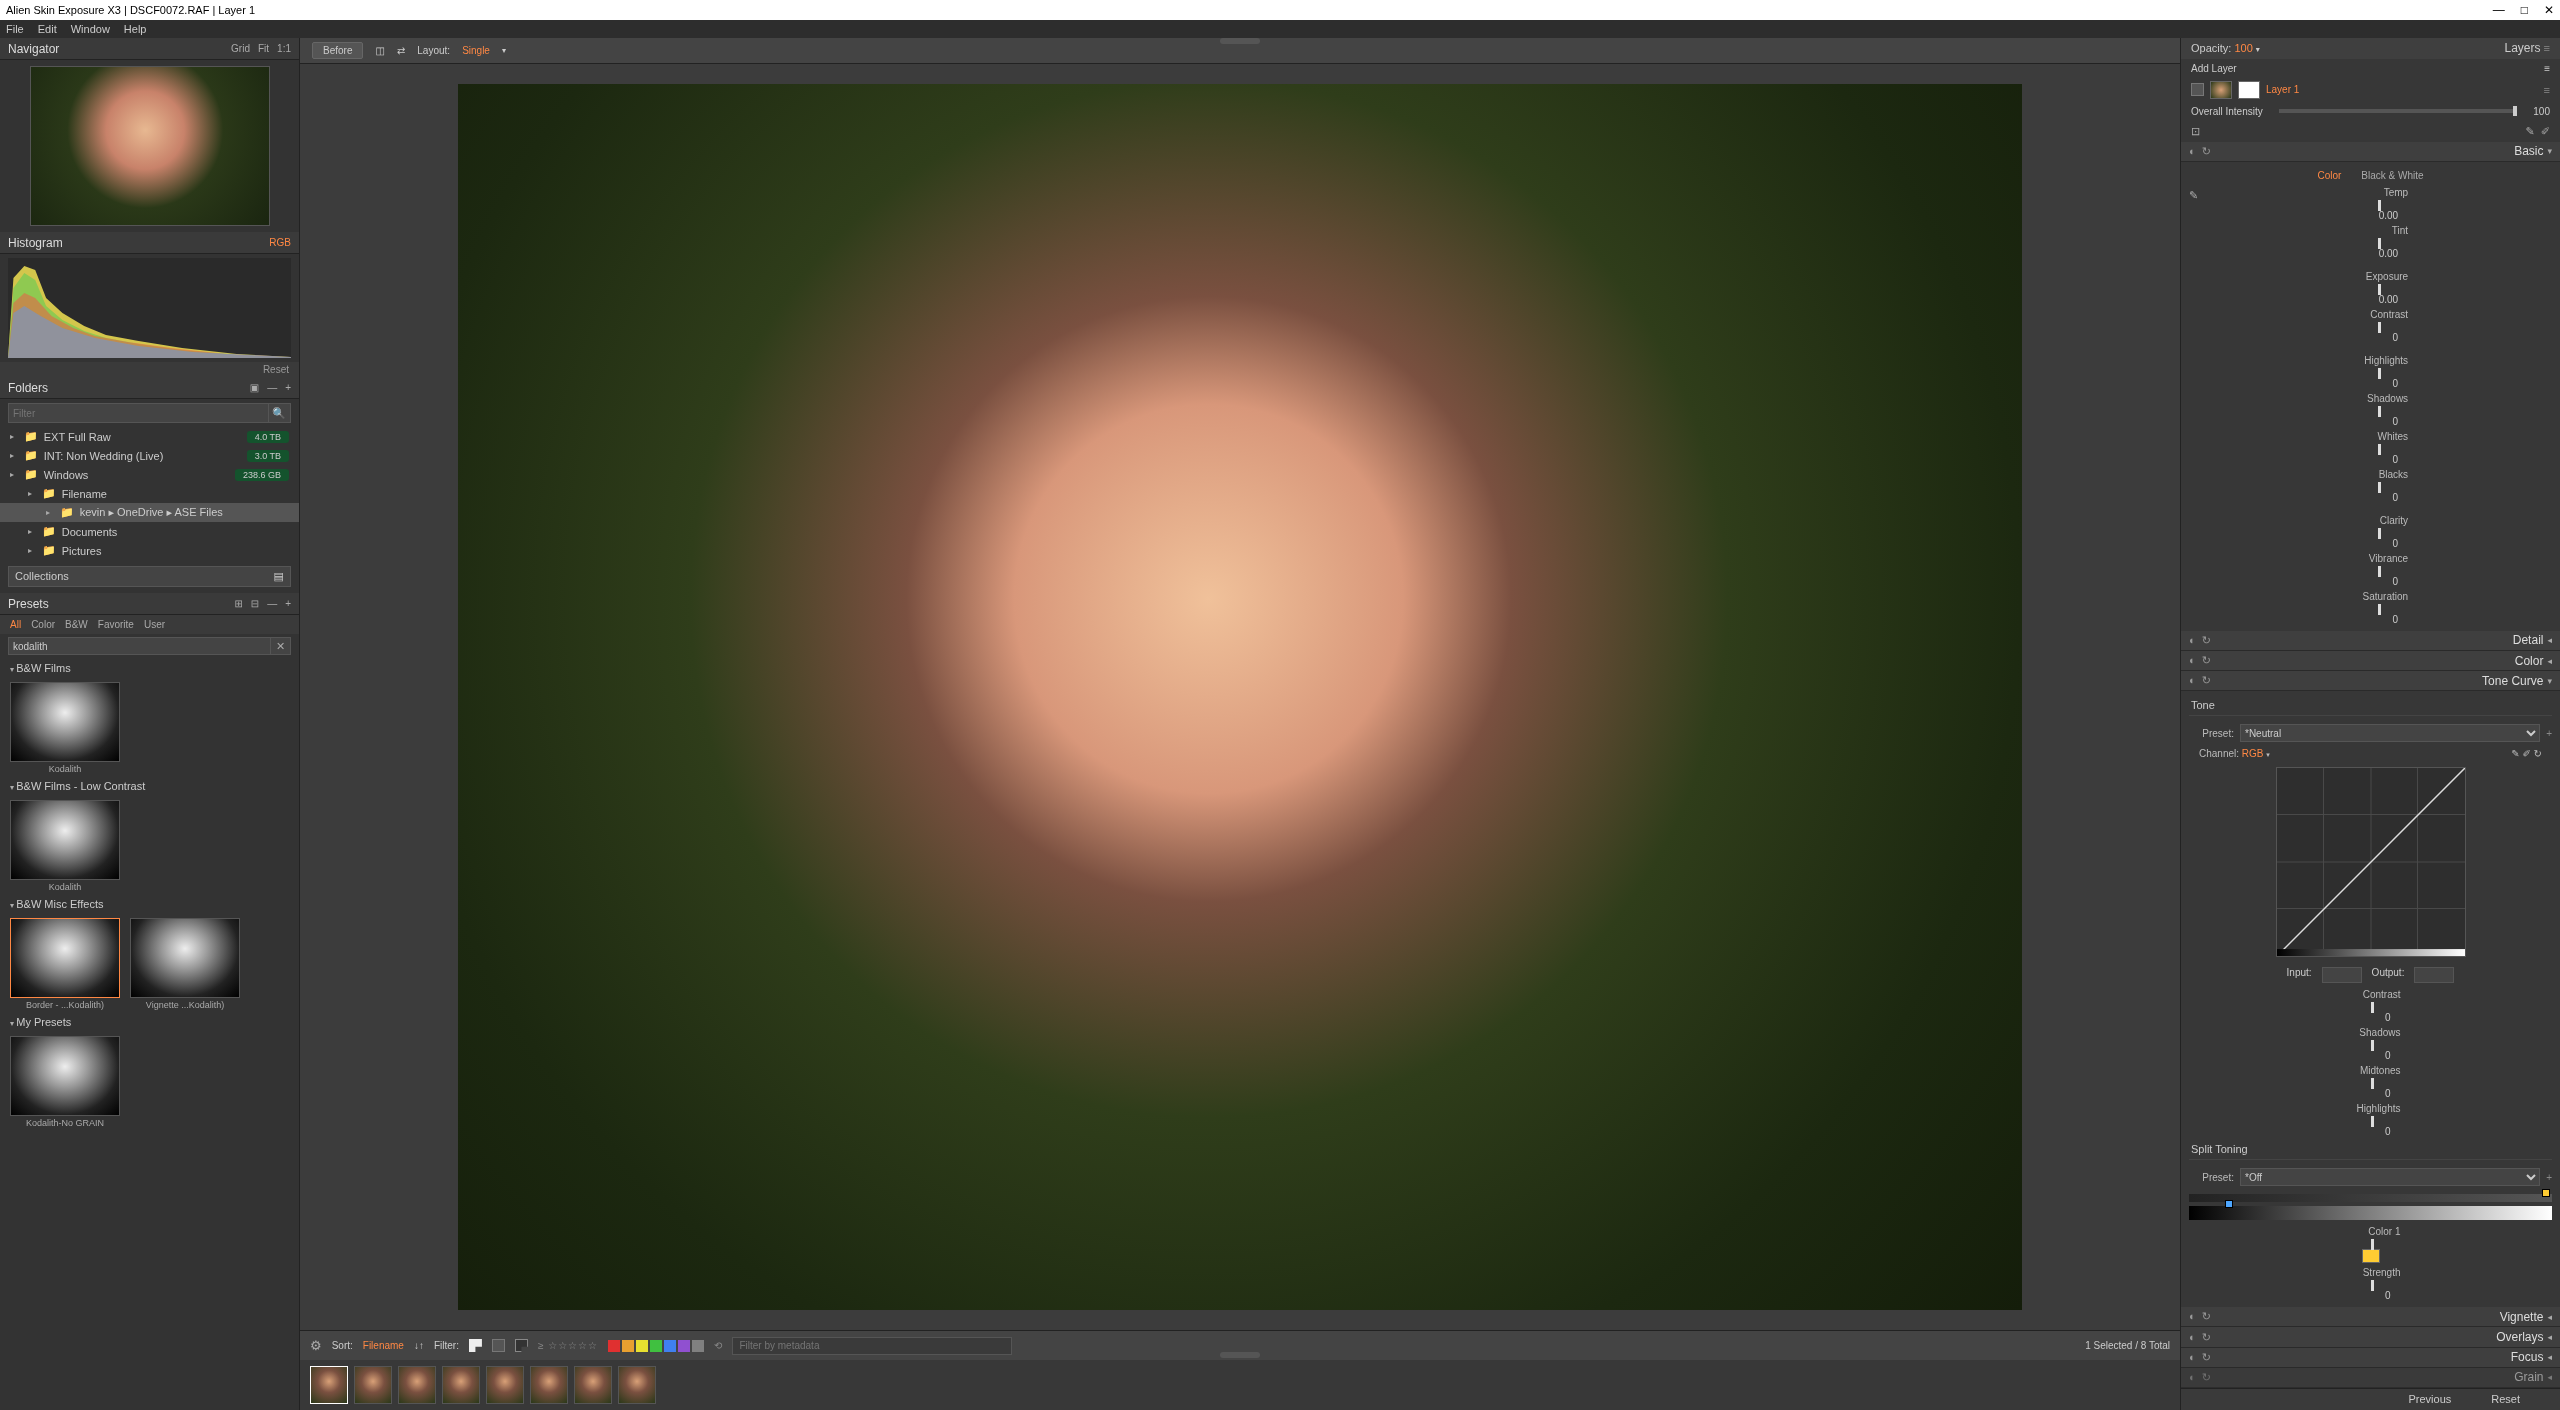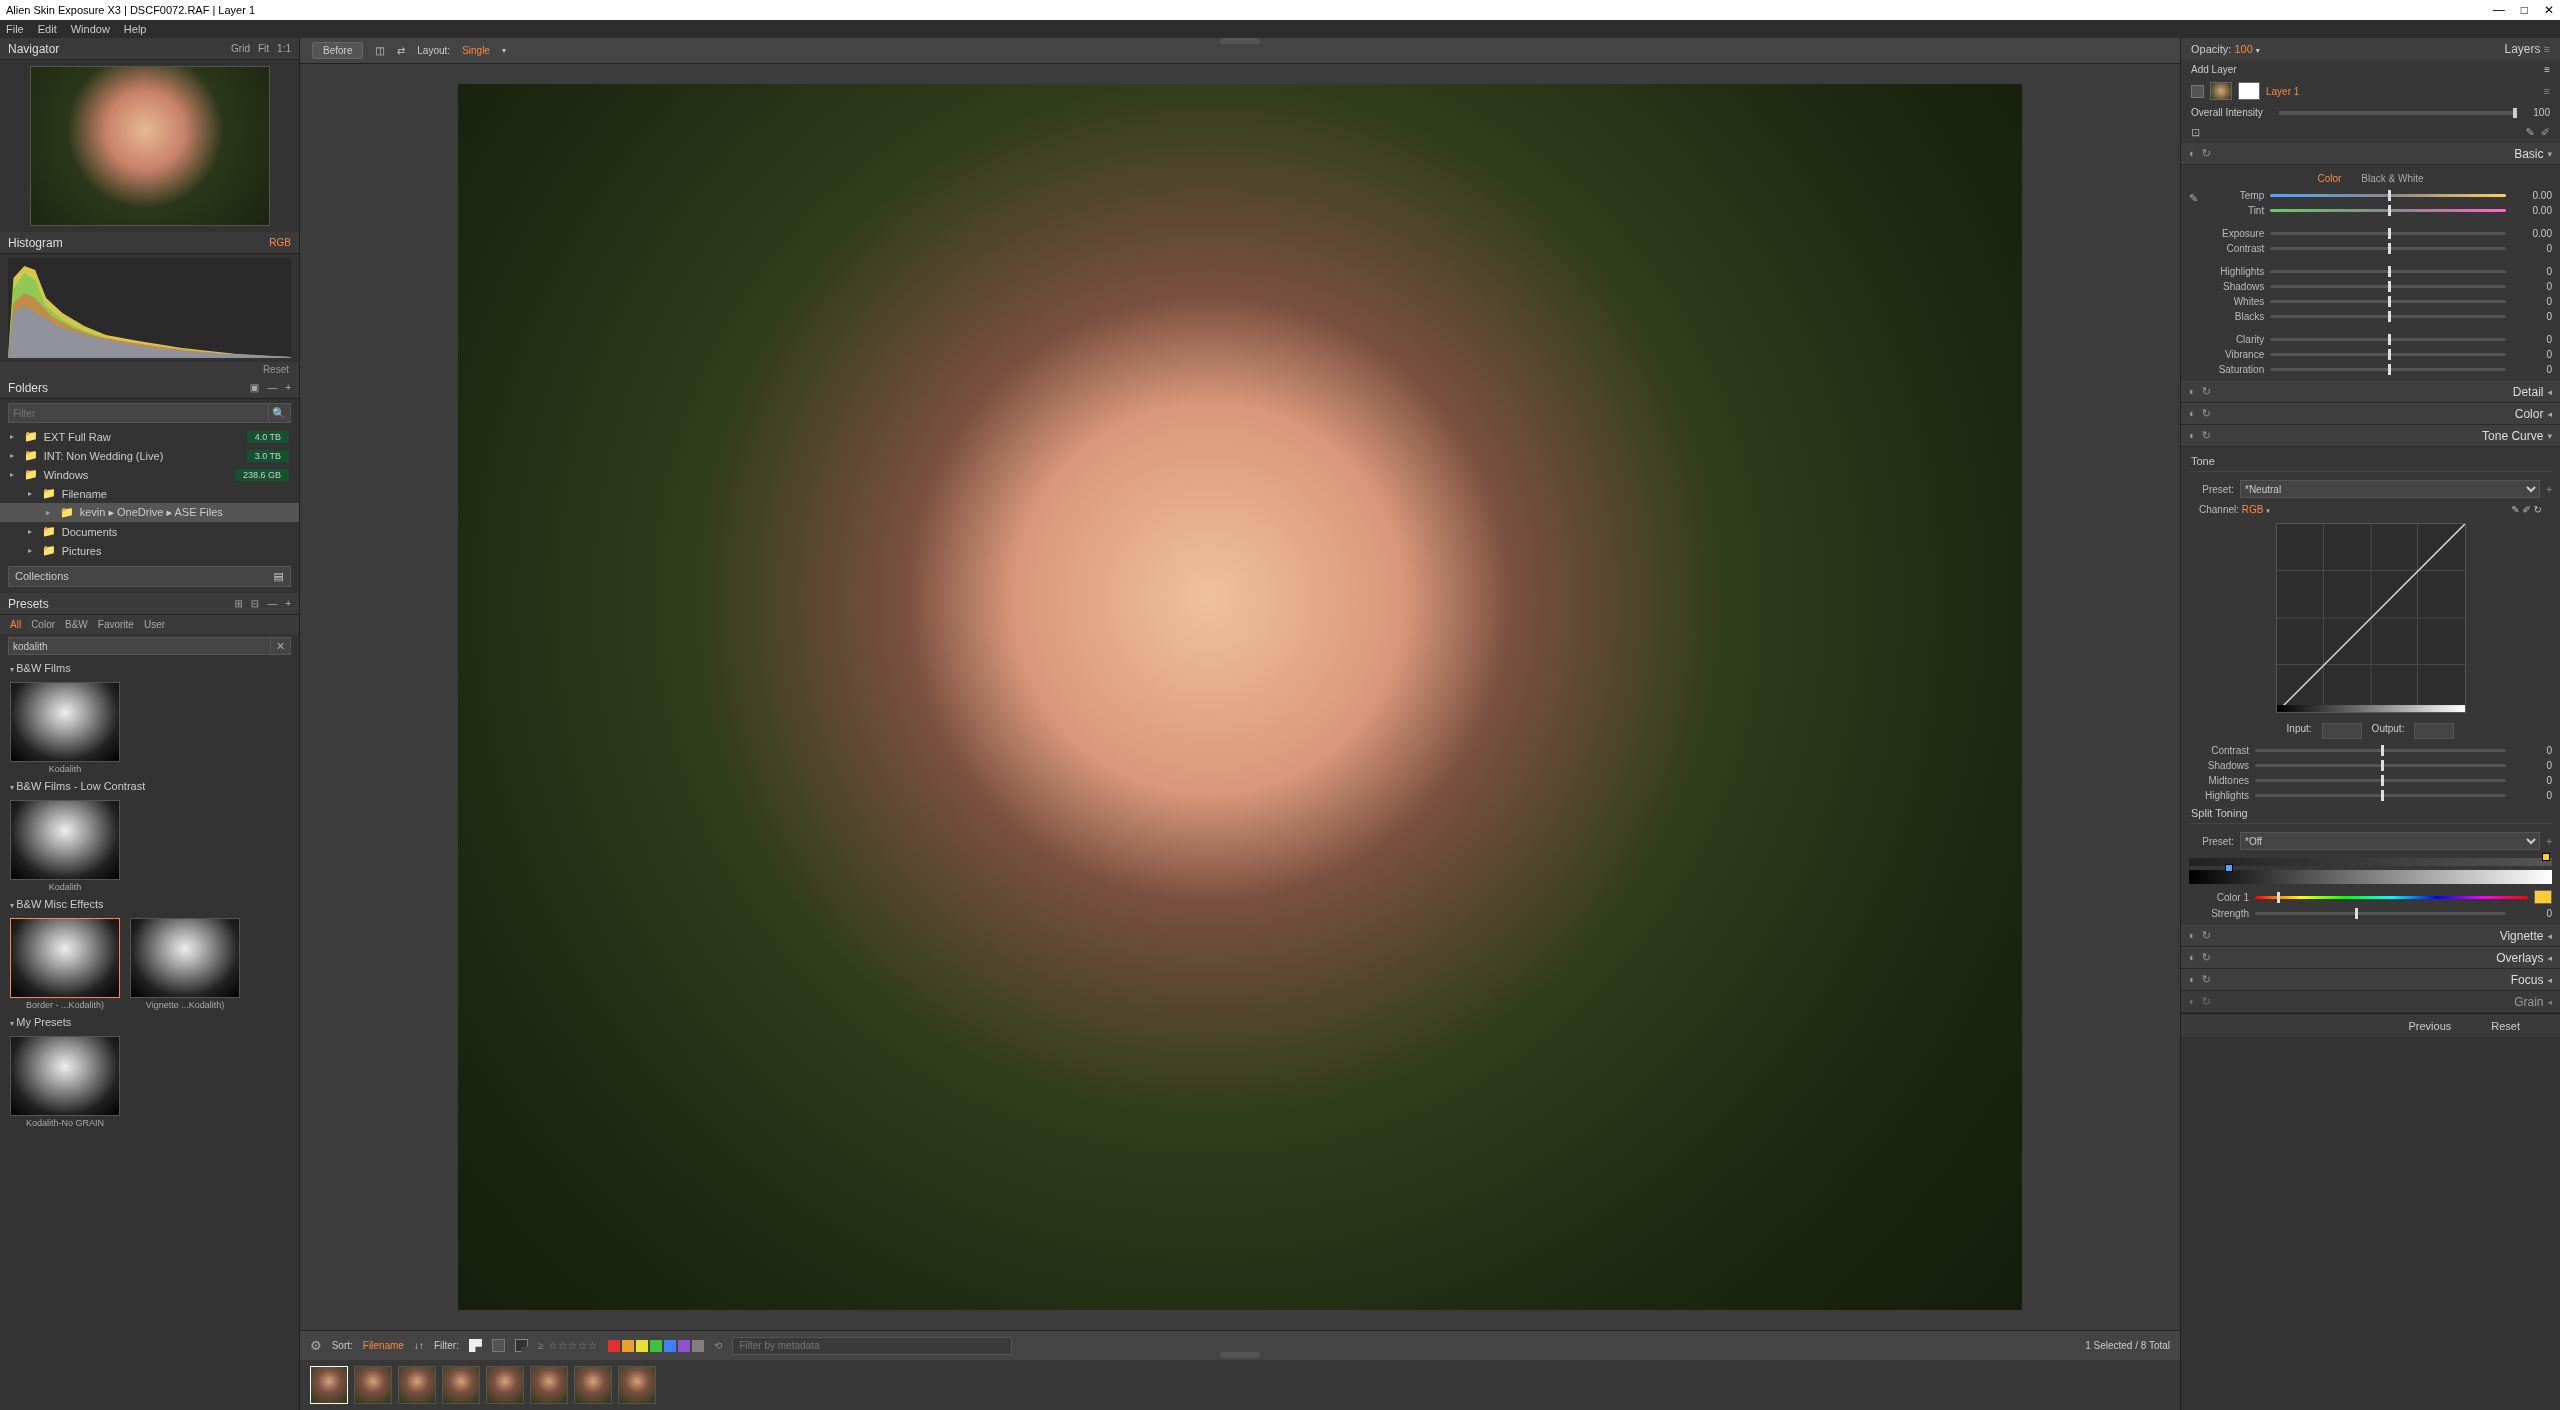--- a/index.html
+++ b/index.html
@@ -97,21 +97,21 @@
 .layer-row .menu { margin-left:auto; color:#888; }
 .intensity-row { display:flex; align-items:center; gap:16px; padding:4px 10px; background:#373737; font-size:10px; }
 .intensity-row .track { flex:1; height:4px; background:#555; position:relative; }
 .intensity-row .track .hnd { position:absolute; right:0; top:-3px; width:4px; height:10px; background:#ccc; }
 .crop-row { padding:4px 10px; display:flex; justify-content:space-between; background:#373737; color:#aaa; }
 
 .tab-row { display:flex; justify-content:center; gap:20px; padding:4px; font-size:10px; }
 .tab-row span { color:#aaa; cursor:pointer; }
 .tab-row span.active { color:#ff8844; }
 
-.slider-row { display:flex; align-items:center; gap:6px; padding:2px 0; font-size:10px; }
+.slider-row { display:flex; align-items:center; gap:6px; padding:2px 0; font-size:10px;flex-direction:column; }
 .slider-row .lbl { width:60px; text-align:right; color:#bbb; }
 .slider-row .track { flex:1; height:3px; background:#555; position:relative; border-radius:2px; }
 .slider-row .track.temp { background:linear-gradient(90deg,#4da6ff,#888,#ffcc66); }
 .slider-row .track.tint { background:linear-gradient(90deg,#66cc66,#888,#ff66cc); }
 .slider-row .track.hue { background:linear-gradient(90deg,red,yellow,lime,cyan,blue,magenta,red); }
 .slider-row .track .hnd { position:absolute; left:50%; top:-4px; width:3px; height:11px; background:#ddd; }
 .slider-row .val { width:40px; text-align:right; color:#ccc; }
 
 .preset-sel { display:flex; align-items:center; gap:6px; padding:4px 0; font-size:10px; }
 .preset-sel .lbl { width:45px; text-align:right; color:#bbb; }

